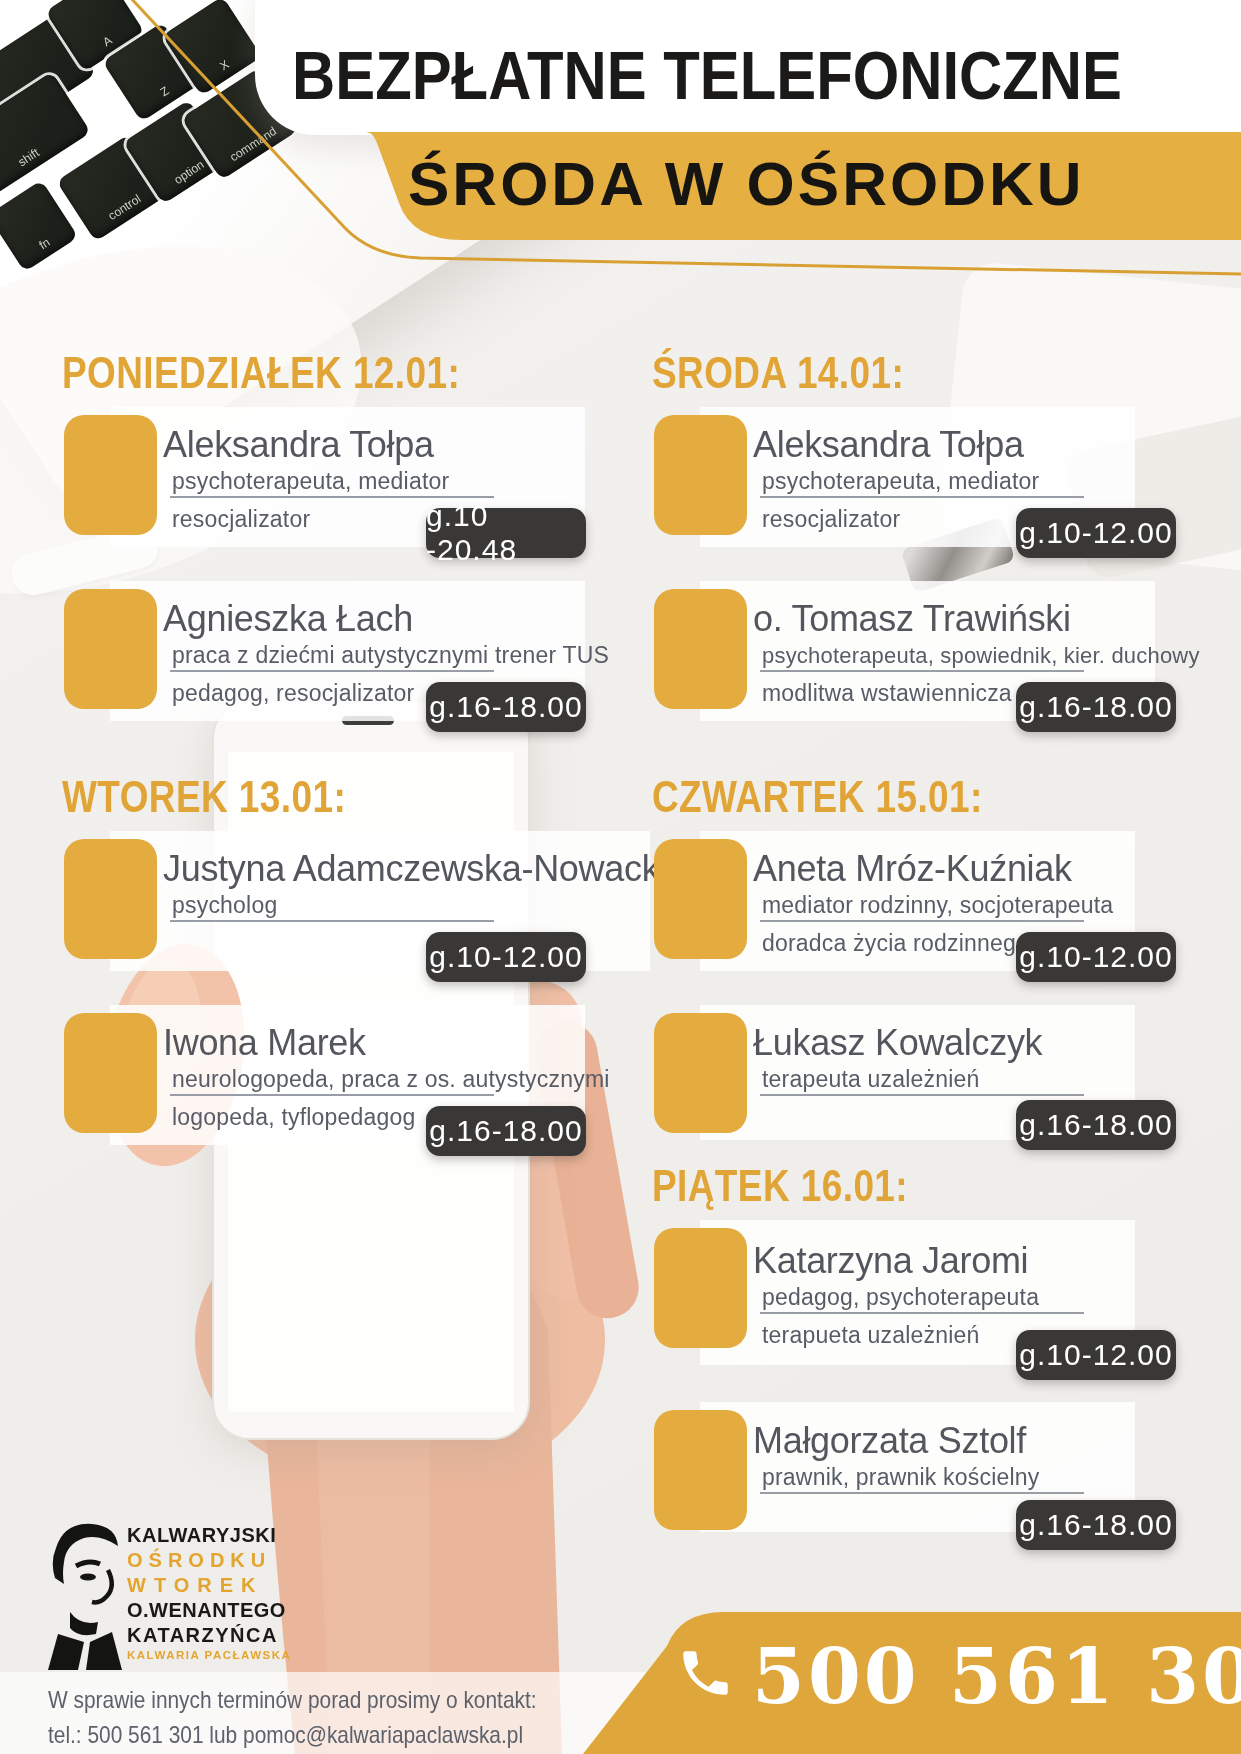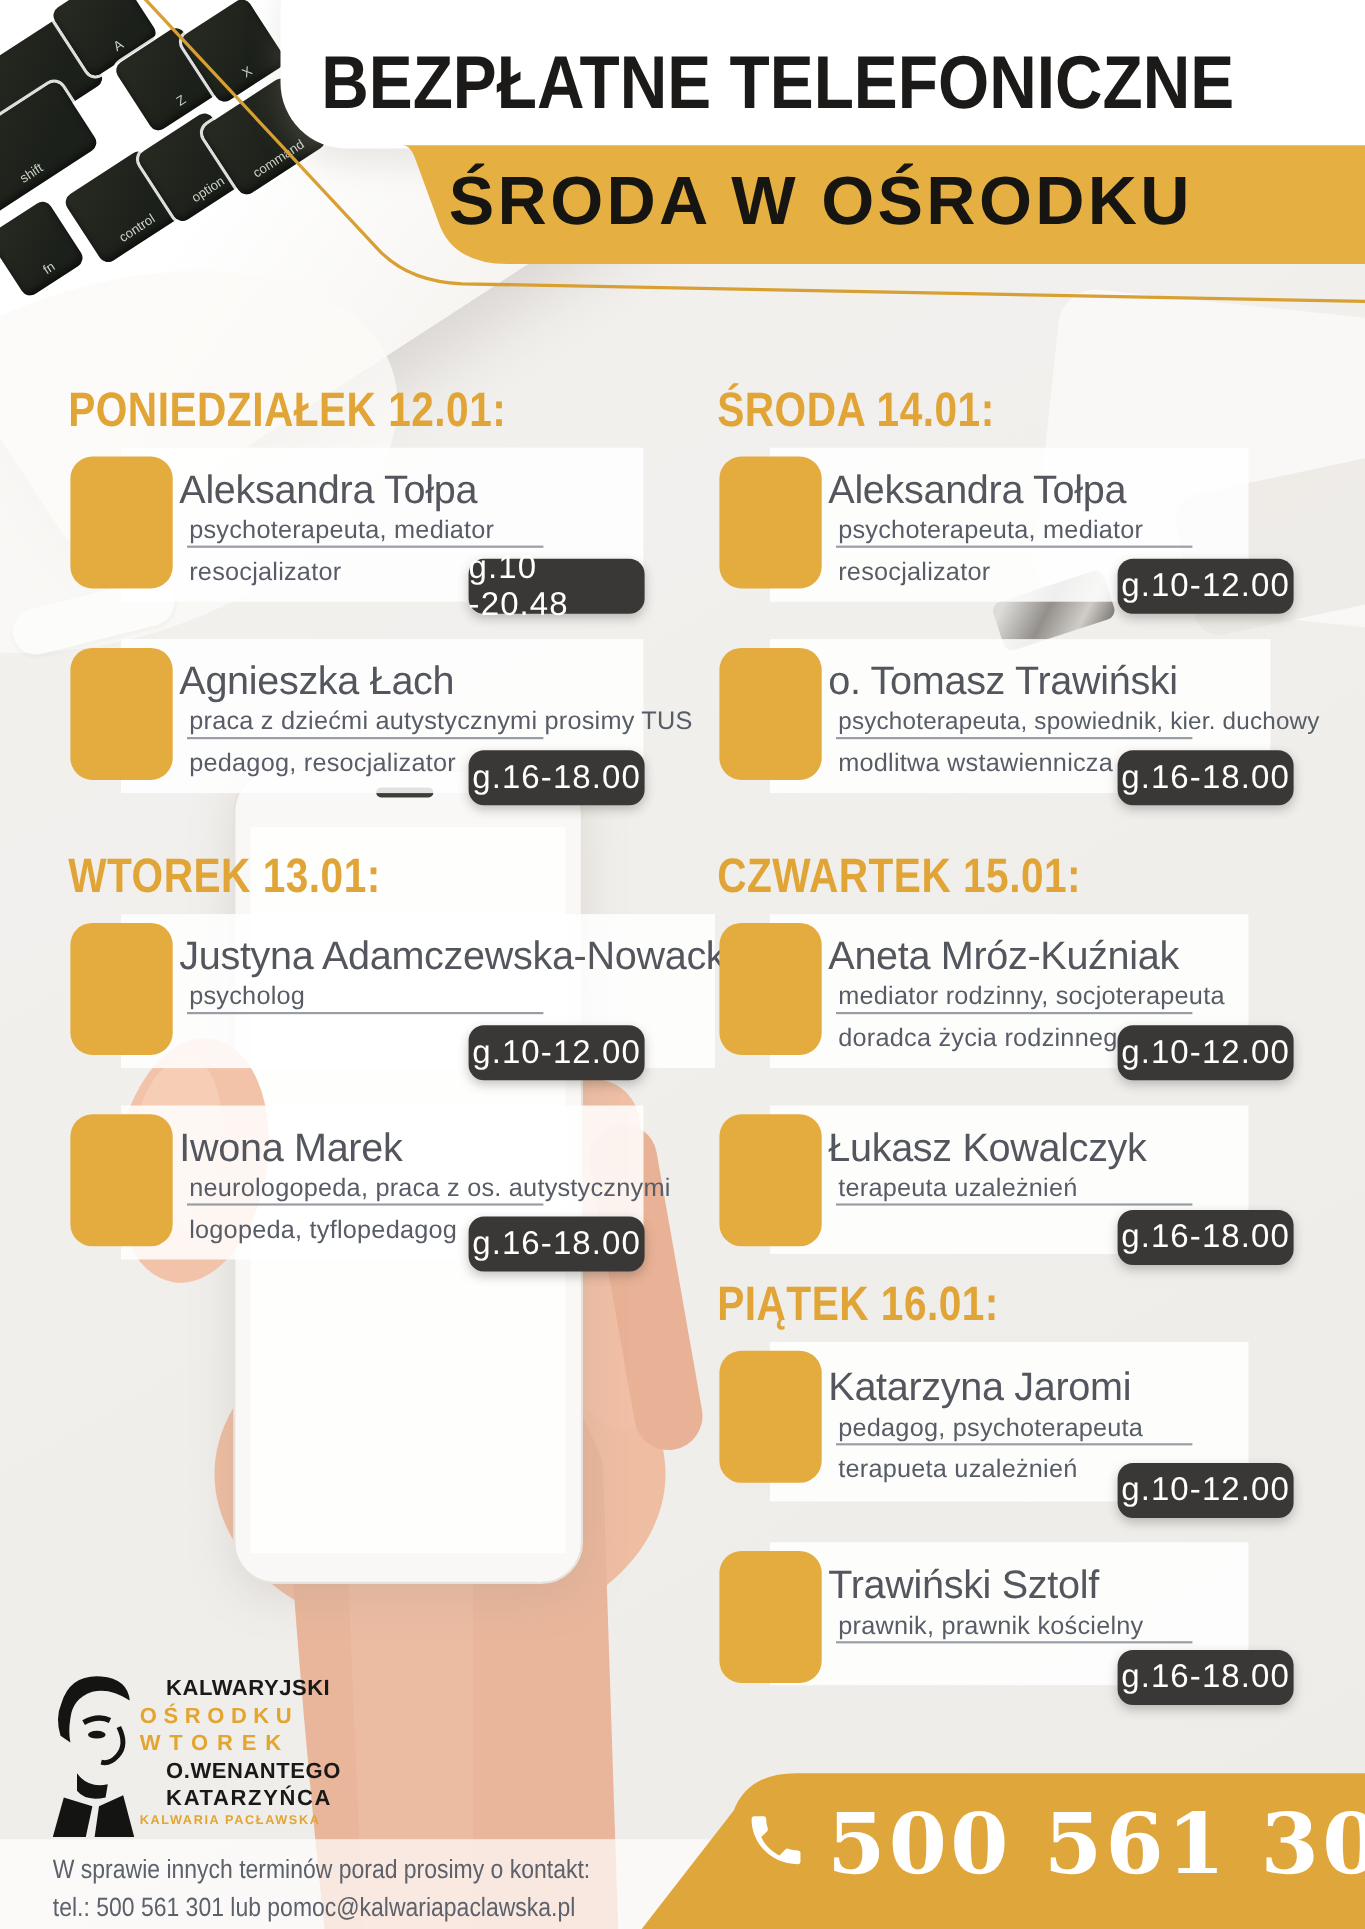--- a/index.html
+++ b/index.html
@@ -52,21 +52,21 @@
          box-shadow:0 4px 10px rgba(60,55,50,.3);}
 
   
   .band{left:0;top:1672px;width:1241px;height:82px;background:rgba(255,255,255,.68);}
   .foot-line{color:#5c616b;font-size:24px;transform:scaleX(.87);transform-origin:left top;white-space:nowrap;}
   .phone-num{font-family:"DejaVu Serif",serif;font-weight:700;font-size:76px;color:#ffffff;
              letter-spacing:3px;white-space:nowrap;}
 
   
   .logo-line{position:absolute;font-weight:800;white-space:nowrap;}
-  .lg-black{color:#1a1918;margin-left:24px;}
+  .lg-black{color:#1a1918;}
   .lg-gold{color:#e3a52f;}
 </style>
 </head>
 <body>
 
 <div id="poster">
 
   <div class="abs deck"></div>
 
   <div class="abs key" style="left:28px;top:75px;width:116px;height:72px">
@@ -132,21 +132,21 @@
   <div class="abs chip" style="left:64px;top:415px"></div>
   <div class="abs name" style="left:163px;top:424px">Aleksandra Tołpa</div>
   <div class="abs role" style="left:172px;top:468px">psychoterapeuta, mediator</div>
   <div class="abs rule" style="left:170px;top:496px"></div>
   <div class="abs role" style="left:172px;top:506px">resocjalizator</div>
   <div class="abs badge" style="left:426px;top:508px">g.10 -20.48</div>
 
   <div class="abs card" style="left:110px;top:581px;width:475px;height:140px"></div>
   <div class="abs chip" style="left:64px;top:589px"></div>
   <div class="abs name" style="left:163px;top:598px">Agnieszka Łach</div>
-  <div class="abs role" style="left:172px;top:642px">praca z dziećmi autystycznymi prosimy TUS</div>
+  <div class="abs role" style="left:172px;top:642px">praca z dziećmi autystycznymi trener TUS</div>
   <div class="abs rule" style="left:170px;top:670px"></div>
   <div class="abs role" style="left:172px;top:680px">pedagog, resocjalizator</div>
   <div class="abs badge" style="left:426px;top:682px">g.16-18.00</div>
 
   <div class="abs dayhead" style="left:62px;top:772px">WTOREK 13.01:</div>
 
   <div class="abs card" style="left:110px;top:831px;width:540px;height:140px"></div>
   <div class="abs chip" style="left:64px;top:839px"></div>
   <div class="abs name" style="left:163px;top:848px">Justyna Adamczewska-Nowacka</div>
   <div class="abs role" style="left:172px;top:892px">psycholog</div>
@@ -201,21 +201,21 @@
   <div class="abs card" style="left:700px;top:1220px;width:435px;height:145px"></div>
   <div class="abs chip" style="left:654px;top:1228px"></div>
   <div class="abs name" style="left:753px;top:1240px">Katarzyna Jaromi</div>
   <div class="abs role" style="left:762px;top:1284px">pedagog, psychoterapeuta</div>
   <div class="abs rule" style="left:760px;top:1312px"></div>
   <div class="abs role" style="left:762px;top:1322px">terapueta uzależnień</div>
   <div class="abs badge" style="left:1016px;top:1330px">g.10-12.00</div>
 
   <div class="abs card" style="left:700px;top:1402px;width:435px;height:130px"></div>
   <div class="abs chip" style="left:654px;top:1410px"></div>
-  <div class="abs name" style="left:753px;top:1420px">Trawiński Sztolf</div>
+  <div class="abs name" style="left:753px;top:1420px">Małgorzata Sztolf</div>
   <div class="abs role" style="left:762px;top:1464px">prawnik, prawnik kościelny</div>
   <div class="abs rule" style="left:760px;top:1492px"></div>
   <div class="abs badge" style="left:1016px;top:1500px">g.16-18.00</div>
 
   <svg class="abs" style="left:48px;top:1520px" width="78" height="150" viewBox="0 0 78 150">
     <path d="M8,28 Q16,2 44,4 Q68,6 70,26 Q52,14 36,18 Q18,24 16,42 Q14,54 16,64 L7,58 Q2,42 8,28 Z" fill="#141413"></path>
     <path d="M28,46 q13,-7 24,-2" stroke="#141413" stroke-width="5" fill="none"></path>
     <ellipse cx="40" cy="57" rx="8" ry="3.5" fill="#141413"></ellipse>
     <path d="M60,50 q8,16 -1,26 q-7,8 -15,6" stroke="#141413" stroke-width="4.5" fill="none"></path>
     <path d="M22,92 Q32,106 50,102 L48,114 Q30,118 22,108 Z" fill="#141413"></path>

